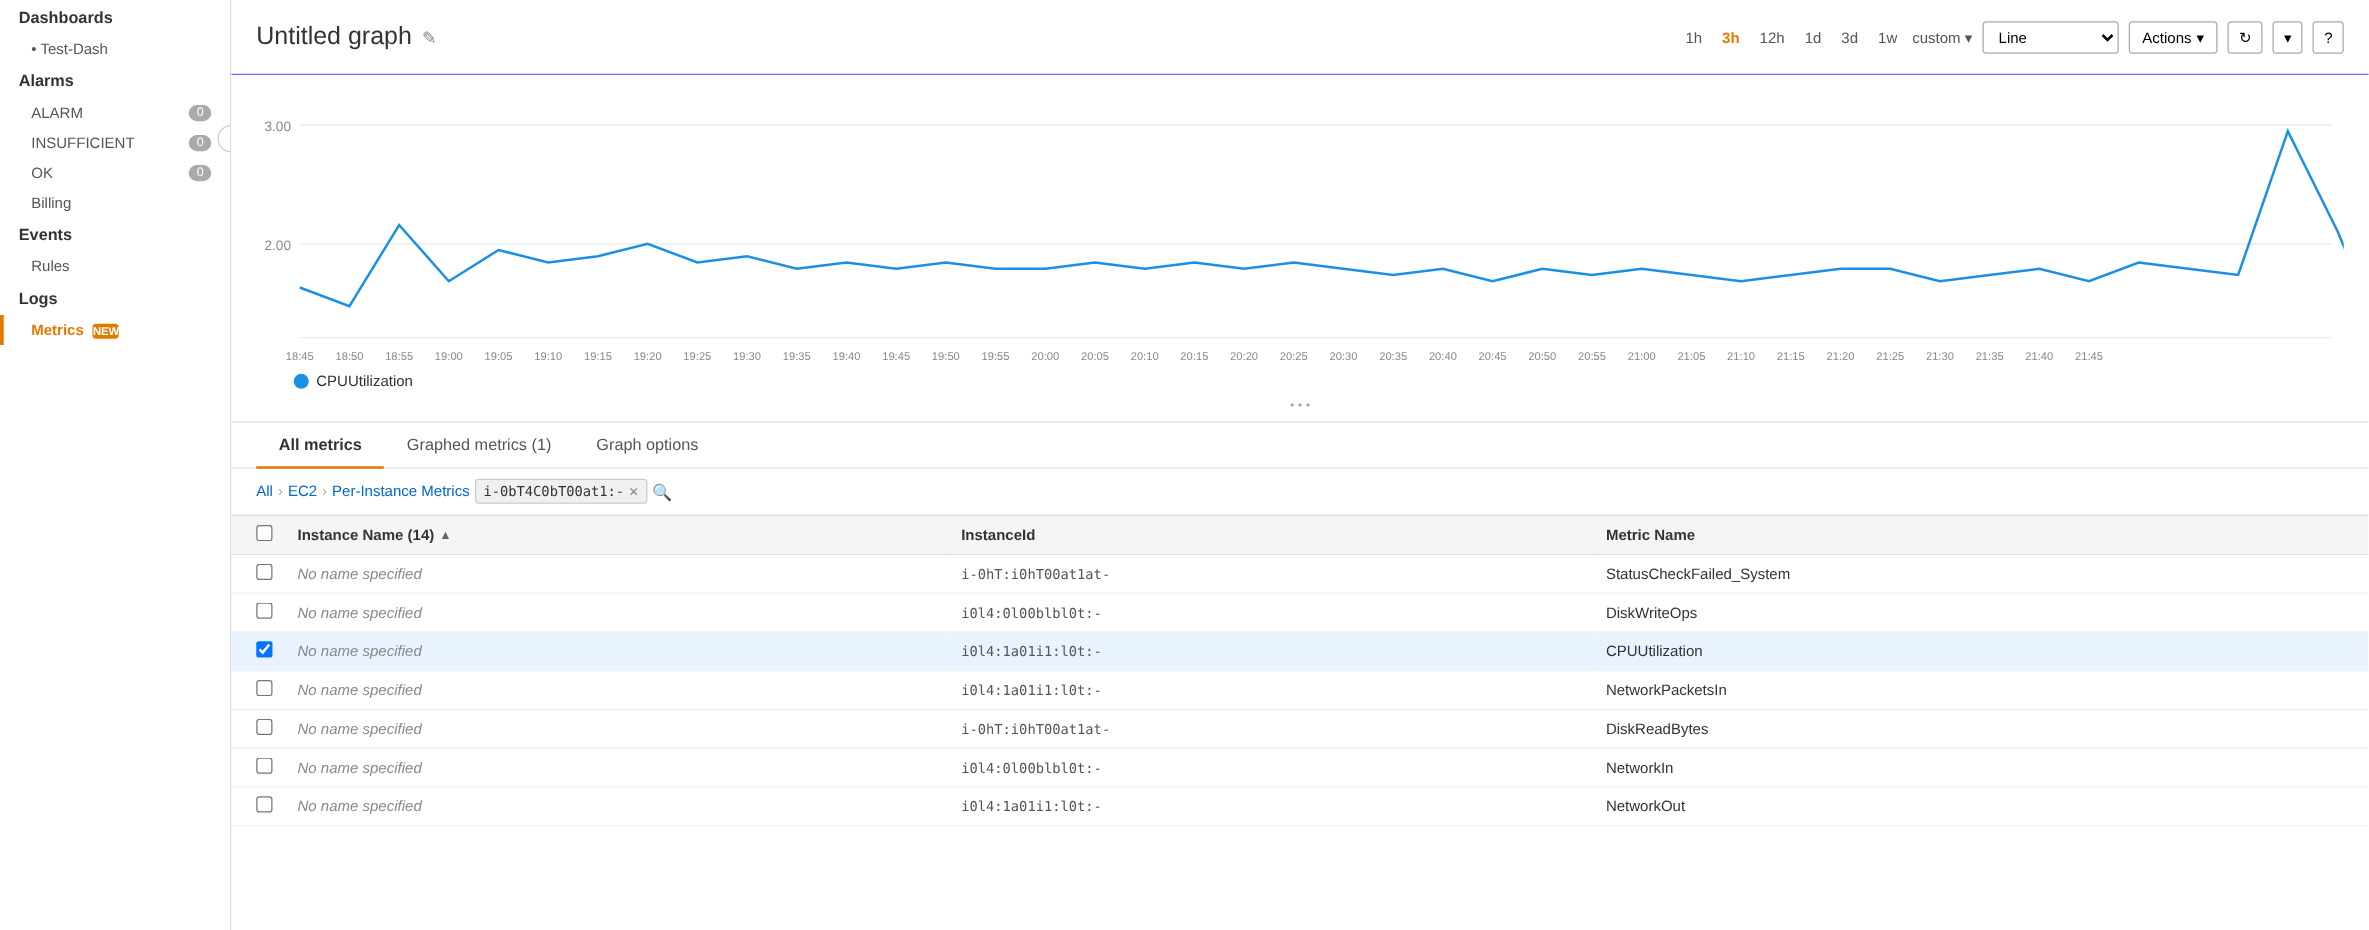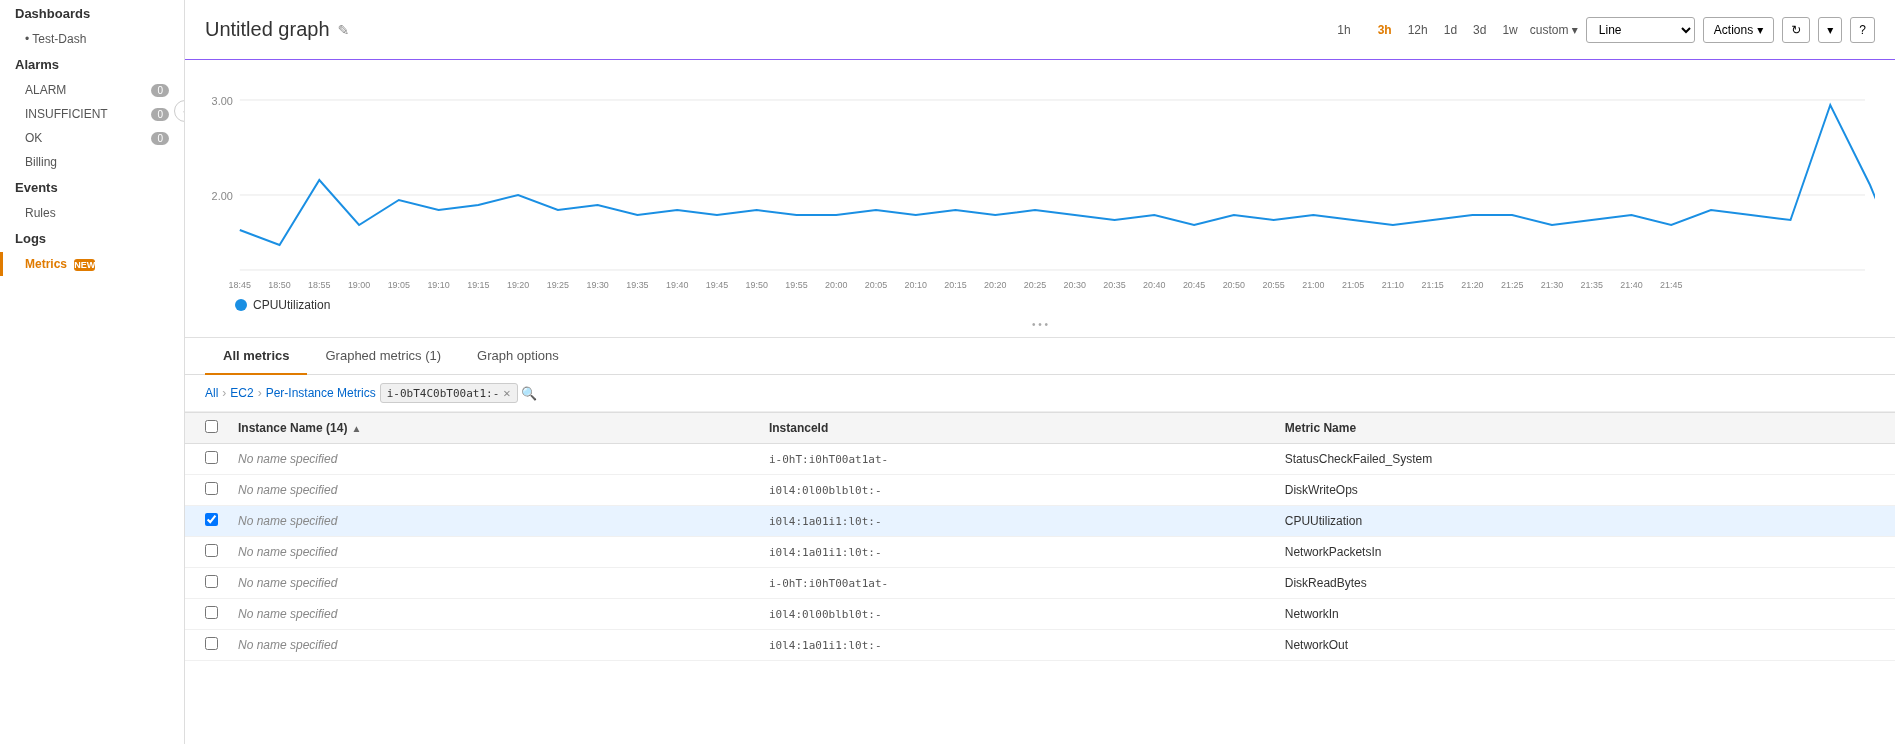--- a/index.html
+++ b/index.html
@@ -111,21 +111,21 @@
       gap: 8px;
     }
     .time-btn {
       background: none;
       border: none;
       cursor: pointer;
       font-size: 12px;
       color: #555;
       padding: 2px 4px;
     }
-    .time-btn.active { color: #e07b00; font-weight: bold; margin-left: 11px; }
+    .time-btn.active { color: #e07b00; font-weight: bold; }
     .custom-btn {
       background: none;
       border: none;
       cursor: pointer;
       font-size: 12px;
       color: #555;
       display: flex;
       align-items: center;
       gap: 2px;
     }

